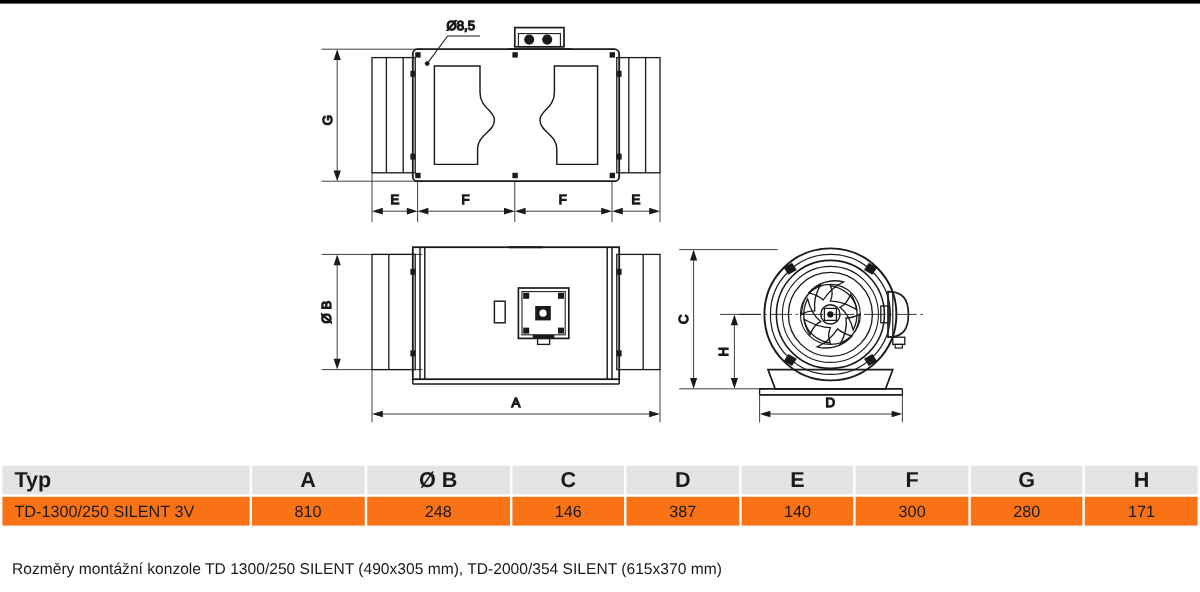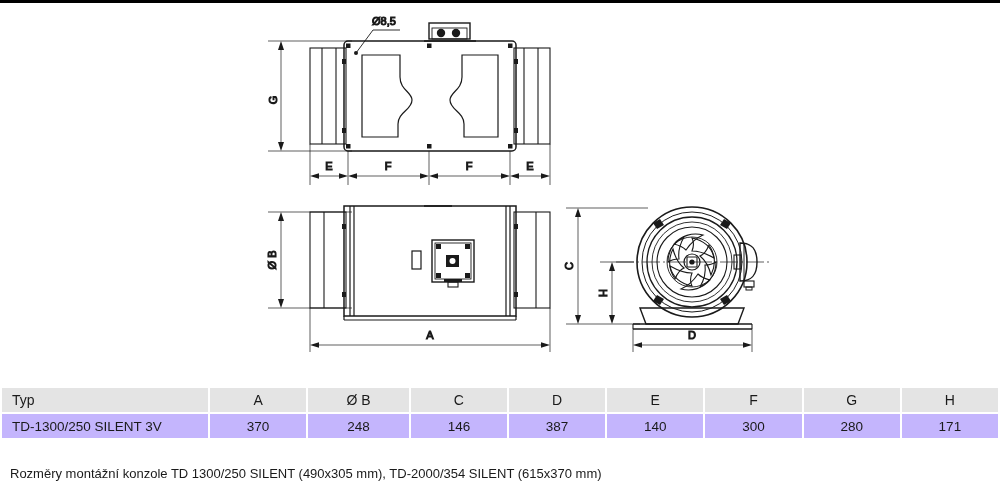--- a/index.html
+++ b/index.html
@@ -41,30 +41,30 @@
   }
   #spec-table th, #spec-table td {
     background: #e4e4e4;
     height: 24px;
     padding: 0 6px;
     font-weight: normal;
     text-align: center;
     white-space: nowrap;
   }
   #spec-table th {
-    font-weight: normal;
-    font-size: 14px;
+    font-weight: bold;
+    font-size: 18px;
   }
   #spec-table th.typ, #spec-table td.typ {
     text-align: left;
     width: 190px;
     padding-left: 10px;
   }
   #spec-table tr.row-odd td {
-    background: #c4b5fd;
+    background: #f97316;
   }
   #caption {
     position: absolute;
     left: 10px;
     top: 466px;
     font-size: 13px;
     color: #1a1a1a;
     white-space: nowrap;
   }
   .dimtext {
@@ -288,21 +288,21 @@
       <th>D</th>
       <th>E</th>
       <th>F</th>
       <th>G</th>
       <th>H</th>
     </tr>
   </thead>
   <tbody>
     <tr class="row-odd">
       <td class="typ">TD-1300/250 SILENT 3V</td>
-      <td>370</td>
+      <td>810</td>
       <td>248</td>
       <td>146</td>
       <td>387</td>
       <td>140</td>
       <td>300</td>
       <td>280</td>
       <td>171</td>
     </tr>
   </tbody>
 </table>

